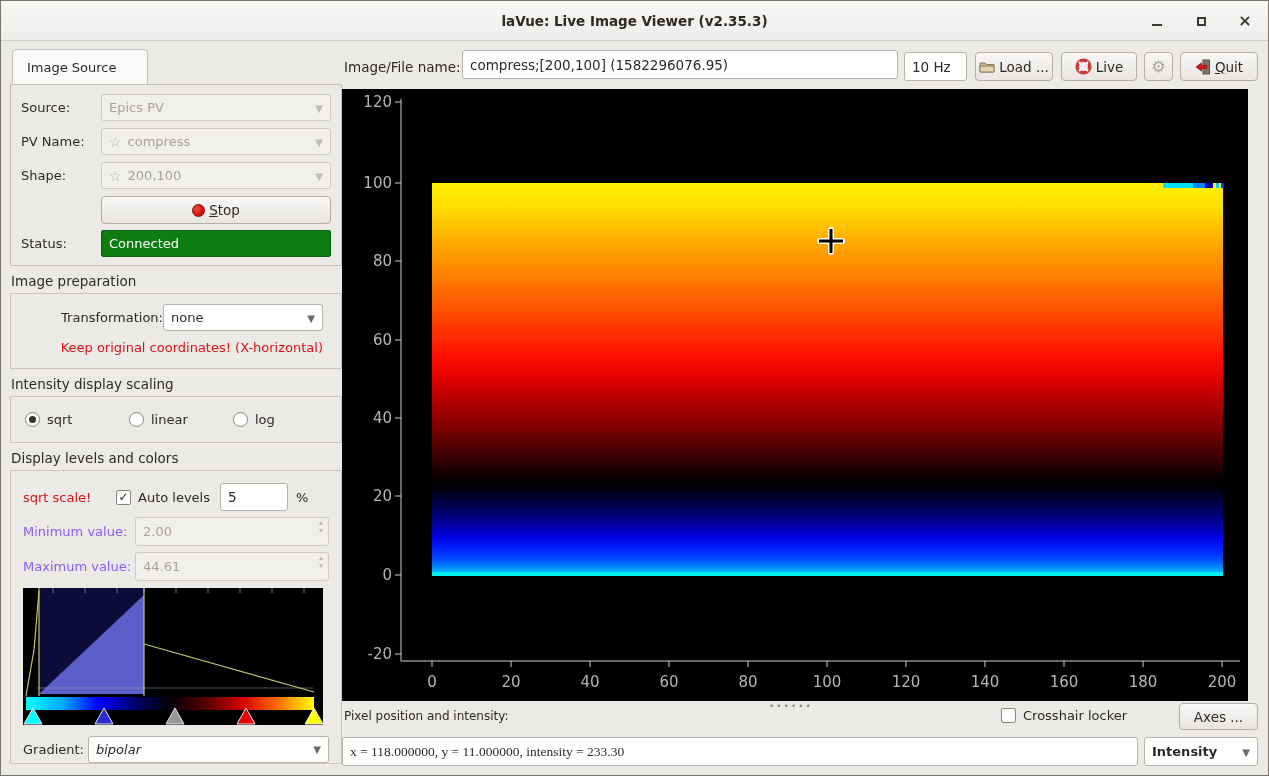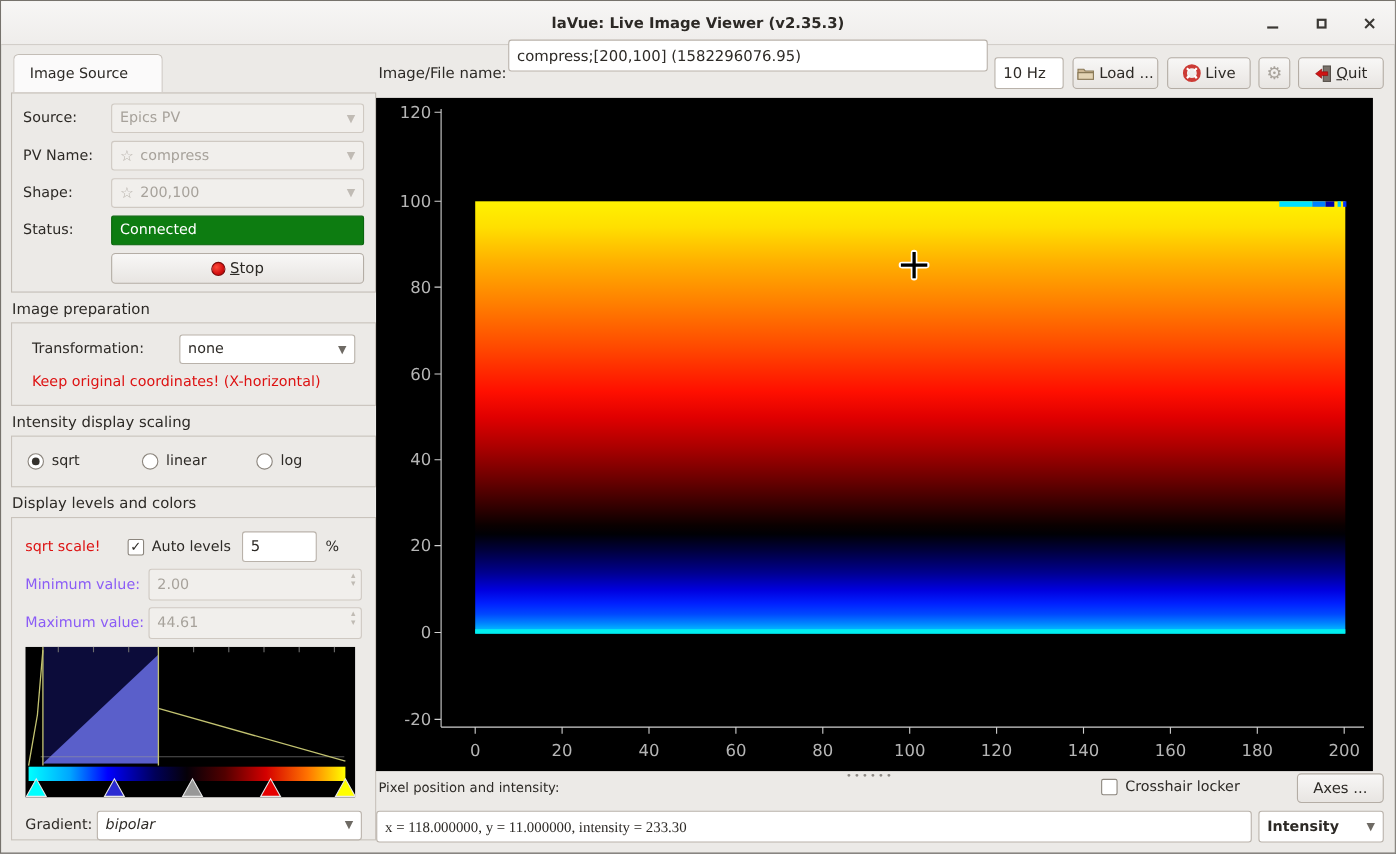--- a/index.html
+++ b/index.html
@@ -18,21 +18,21 @@
   .win-btn { width:18px; height:18px; display:flex; align-items:center; justify-content:center;
              color:#3b3834; cursor:default; }
   .glyph-min { width:10px; height:2px; background:#3b3834; margin-top:8px; }
   .glyph-max { width:9px; height:9px; border:2px solid #3b3834; }
   .glyph-close { font-size:16px; font-weight:bold; line-height:1; }
 
   
   .tb-label { position:absolute; left:343px; top:51px; height:29px; display:flex; align-items:center; font-size:13.5px; }
   .input { background:#ffffff; border:1px solid #b9b2aa; border-radius:3px; padding:0 7px;
            font-family:"DejaVu Sans", sans-serif; font-size:13.5px; color:#2d2a26; outline:none; }
-  #file-input { position:absolute; left:461px; top:35px; width:436px; height:29px; }
+  #file-input { position:absolute; left:461px; top:49px; width:436px; height:29px; }
   #rate-input { position:absolute; left:903px; top:51px; width:63px; height:29px; }
   .btn { background:linear-gradient(#f8f7f6,#e8e5e2); border:1px solid #b4ada5; border-radius:4px;
          display:flex; align-items:center; justify-content:center; gap:4px; font-size:13.5px; color:#2d2a26; cursor:default; }
   #load-btn { position:absolute; left:974px; top:51px; width:78px; height:29px; }
   #help-btn { position:absolute; left:1060px; top:51px; width:76px; height:29px; }
   #gear-btn { position:absolute; left:1143px; top:51px; width:29px; height:29px; font-size:16px; color:#a8a39c; }
   #quit-btn { position:absolute; left:1179px; top:51px; width:78px; height:29px; }
   .accel { text-decoration:underline; }
 
   
@@ -48,21 +48,21 @@
   .combo.disabled .chev { color:#c0bbb4; }
   .star { color:#b3aea7; margin-right:6px; font-size:14px; }
   .status-field { height:27px; background:#0d7c11; border:1px solid #0a650e; border-radius:2px;
                   color:#ffffff; display:flex; align-items:center; padding:0 7px; }
   .stop-btn { height:28px; width:100%; }
   .rec-dot { width:13px; height:13px; border-radius:50%; border:1px solid #7e0a0a;
              background:radial-gradient(circle at 35% 35%, #ff4a3a, #d31010 60%, #9c0606); }
 
   .section-title { margin:7px 0 4px 1px; font-size:13.5px; }
   .frame { border:1px solid #c9c3bc; background:#eceae7; }
-  .prep-frame { height:76px; padding:10px 18px 8px 18px; }
+  .prep-frame { height:76px; padding:10px 18px 8px 18px;text-align:right; }
   .prep-row { display:flex; align-items:center; }
   .prep-row .lbl { flex:1; }
   .prep-row .combo { width:160px; }
   .note-red, .red-text { color:#dd1212; }
   .note-red { margin-top:9px; font-size:13px; }
 
   .scale-frame { height:47px; display:flex; align-items:center; padding:0 14px; }
   .radio-item { display:flex; align-items:center; gap:7px; }
   .radio-item.w1 { width:104px; } .radio-item.w2 { width:104px; }
   .radio { width:15px; height:15px; border-radius:50%; border:1px solid #8b857d; background:#fff;
@@ -177,30 +177,30 @@
       </div>
       <div class="form-row">
         <span>Shape:</span>
         <div class="combo disabled">
           <span class="star">☆</span>
           <span>200,100</span>
           <span class="chev">▼</span>
         </div>
       </div>
       <div class="form-row">
-        <span>Status:</span>
-        <div class="status-field">
-          <span>Connected</span>
-        </div>
-      </div>
-      <div class="form-row">
         <span></span>
         <div class="btn stop-btn">
           <span class="rec-dot"></span>
           <span><span class="accel">S</span><span>top</span></span>
+        </div>
+      </div>
+      <div class="form-row">
+        <span>Status:</span>
+        <div class="status-field">
+          <span>Connected</span>
         </div>
       </div>
     </div>
 
     <div class="section-title">Image preparation</div>
     <div class="frame prep-frame">
       <div class="prep-row">
         <span class="lbl">Transformation:</span>
         <div class="combo">
           <span>none</span>

